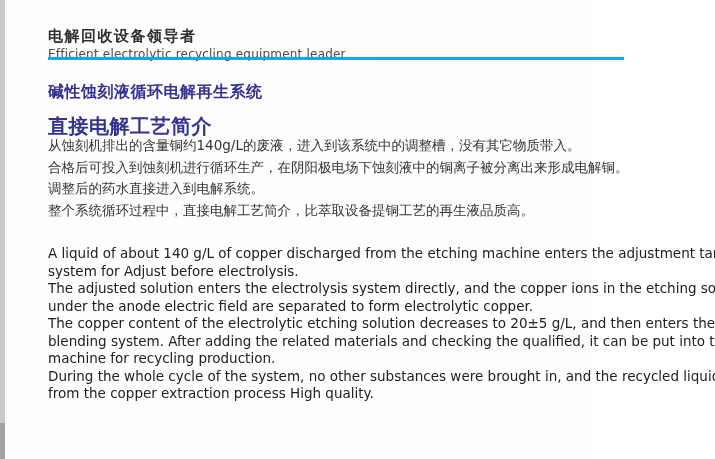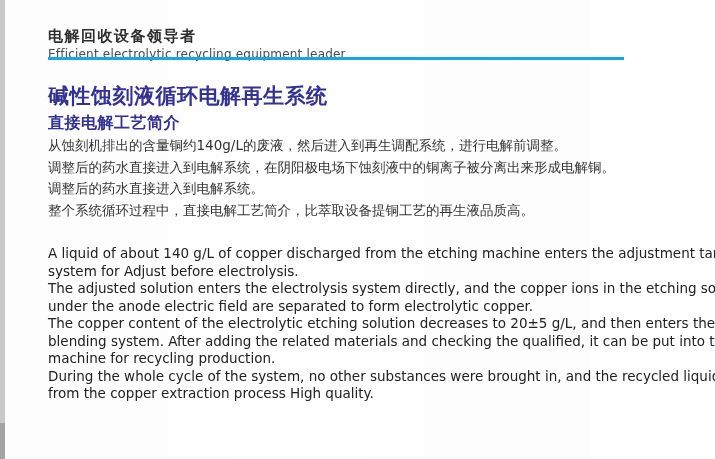--- a/index.html
+++ b/index.html
@@ -32,26 +32,26 @@
   .brand-en {
     font-size:12px; color:#4a4a4a; margin-top:1px;
     letter-spacing:0.2px; white-space:nowrap;
   }
   .accent-line {
     position:absolute; left:48px; top:57px;
     width:576px; height:3px;
   }
   .doc-title {
     position:absolute; left:48px; top:82px;
-    font-size:21px; font-weight:bold;
+    font-size:16px; font-weight:bold;
     letter-spacing:0.5px; white-space:nowrap;
   }
   .doc-subtitle {
     position:absolute; left:48px; top:113px;
-    font-size:16px; font-weight:bold;
+    font-size:20px; font-weight:bold;
     letter-spacing:0.5px; white-space:nowrap;
   }
   .cn-para {
     position:absolute; left:48px; top:135px;
     font-size:13.5px; color:#333333;
     line-height:21.5px; white-space:nowrap;
   }
   .en-para {
     position:absolute; left:48px; top:245px;
     font-size:13.5px; color:#212121;
@@ -71,22 +71,22 @@
     <div class="brand-en">Efficient electrolytic recycling equipment leader</div>
   </div>
 
   <div class="accent-line" style="background: rgb(23, 167, 232);"></div>
 
   <h1 class="doc-title" style="color: rgb(51, 49, 145);">碱性蚀刻液循环电解再生系统</h1>
 
   <h2 class="doc-subtitle" style="color: rgb(51, 49, 145);">直接电解工艺简介</h2>
 
   <div class="cn-para">
-    <div>从蚀刻机排出的含量铜约140g/L的废液，然后进入到再生调配系统，进行电解前调整。</div>
-    <div>调整后的药水直接进入到电解系统，在阴阳极电场下蚀刻液中的铜离子被分离出来形成电解铜。</div>
+    <div>从蚀刻机排出的含量铜约140g/L的废液，进入到该系统中的调整槽，没有其它物质带入。</div>
+    <div>合格后可投入到蚀刻机进行循环生产，在阴阳极电场下蚀刻液中的铜离子被分离出来形成电解铜。</div>
     <div>调整后的药水直接进入到电解系统。</div>
     <div>整个系统循环过程中，直接电解工艺简介，比萃取设备提铜工艺的再生液品质高。</div>
   </div>
 
   <div class="en-para">
     <div>A liquid of about 140 g/L of copper discharged from the etching machine enters the adjustment tankin the</div>
     <div>system for Adjust before electrolysis.</div>
     <div>The adjusted solution enters the electrolysis system directly, and the copper ions in the etching solution</div>
     <div>under the anode electric field are separated to form electrolytic copper.</div>
     <div>The copper content of the electrolytic etching solution decreases to 20±5 g/L, and then enters the regeneration</div>

